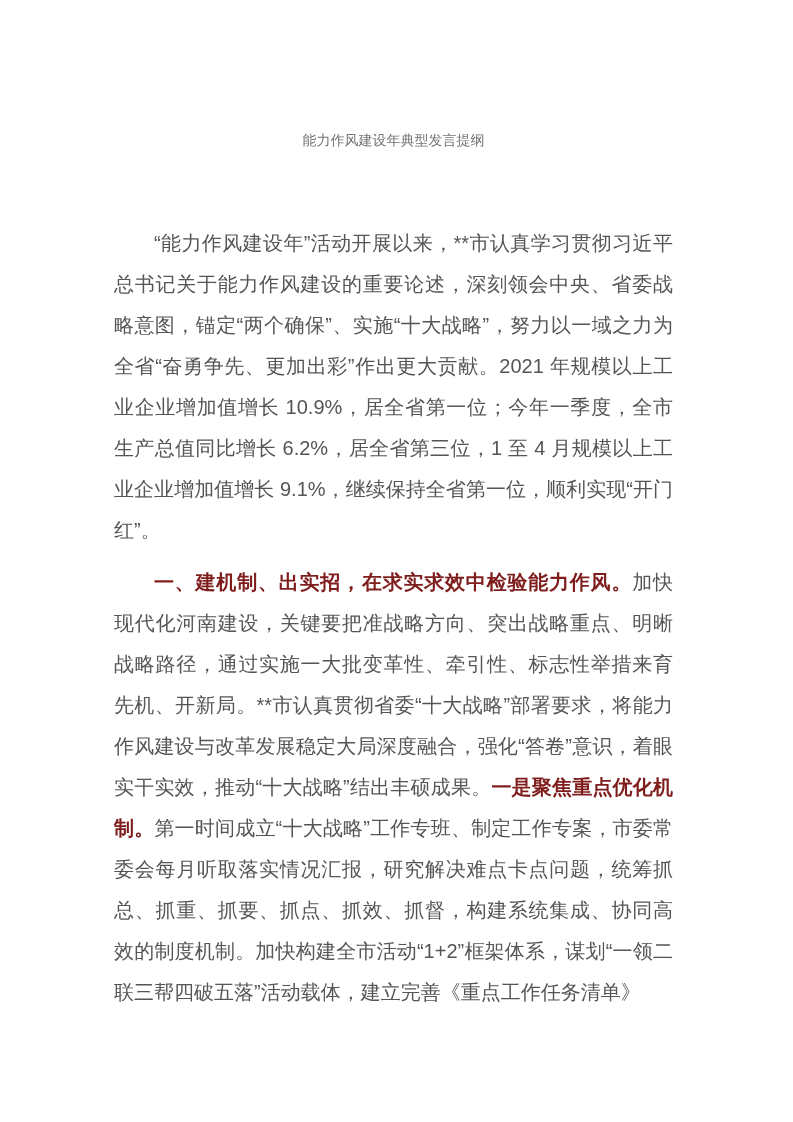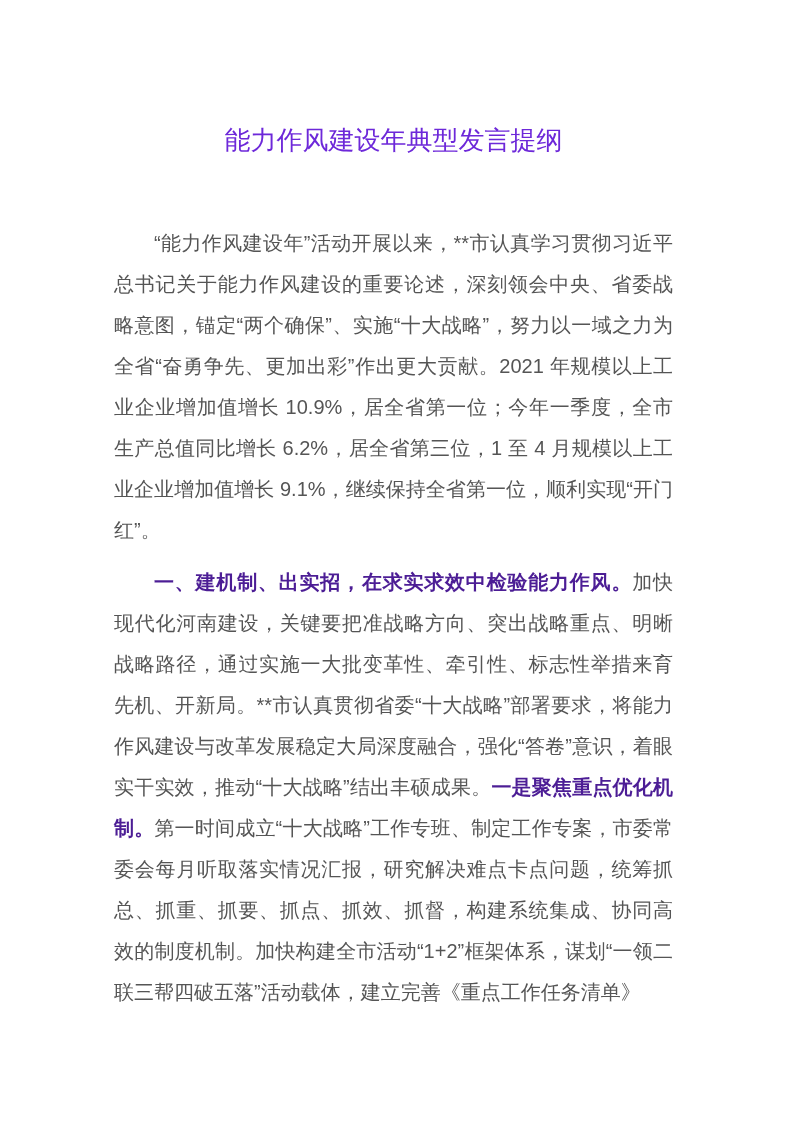--- a/index.html
+++ b/index.html
@@ -11,45 +11,45 @@
     position: relative;
     width: 793px;
     height: 1122px;
     background: #ffffff;
     overflow: hidden;
     box-sizing: border-box;
     padding: 120px 118px 0 112px;
     font-family: "Liberation Sans", "DejaVu Sans", sans-serif;
   }
   .doc-title {
-    font-size: 26px;
+    font-size: 14px;
     line-height: 41px;
     text-align: center;
-    color: #6d28d9;
+    color: #737373;
     font-weight: 400;
     margin: 0 0 62px 0;
   }
   .doc-body {
     width: 563px;
   }
   .para {
     margin: 2px;
     font-size: 20px;
     line-height: 41px;
     color: #555555;
     text-align: justify;
     text-indent: 2em;
     word-break: normal;
   }
   .para + .para {
     margin-top: 11px;
   }
   .seg.bold {
     font-weight: 700;
-    color: #4c1d95;
+    color: #7f1d1d;
   }
 </style>
 </head>
 <body>
 
 <div class="page">
   <h1 class="doc-title">能力作风建设年典型发言提纲</h1>
   <div class="doc-body">
       <p class="para"><span class="seg">“能力作风建设年”活动开展以来，**市认真学习贯彻习近平总书记关于能力作风建设的重要论述，深刻领会中央、省委战略意图，锚定“两个确保”、实施“十大战略”，努力以一域之力为全省“奋勇争先、更加出彩”作出更大贡献。2021 年规模以上工业企业增加值增长 10.9%，居全省第一位；今年一季度，全市生产总值同比增长 6.2%，居全省第三位，1 至 4 月规模以上工业企业增加值增长 9.1%，继续保持全省第一位，顺利实现“开门红”。</span></p>
       <p class="para"><span class="seg bold">一、建机制、出实招，在求实求效中检验能力作风。</span><span class="seg">加快现代化河南建设，关键要把准战略方向、突出战略重点、明晰战略路径，通过实施一大批变革性、牵引性、标志性举措来育先机、开新局。**市认真贯彻省委“十大战略”部署要求，将能力作风建设与改革发展稳定大局深度融合，强化“答卷”意识，着眼实干实效，推动“十大战略”结出丰硕成果。</span><span class="seg bold">一是聚焦重点优化机制。</span><span class="seg">第一时间成立“十大战略”工作专班、制定工作专案，市委常委会每月听取落实情况汇报，研究解决难点卡点问题，统筹抓总、抓重、抓要、抓点、抓效、抓督，构建系统集成、协同高效的制度机制。加快构建全市活动“1+2”框架体系，谋划“一领二联三帮四破五落”活动载体，建立完善《重点工作任务清单》</span></p>

